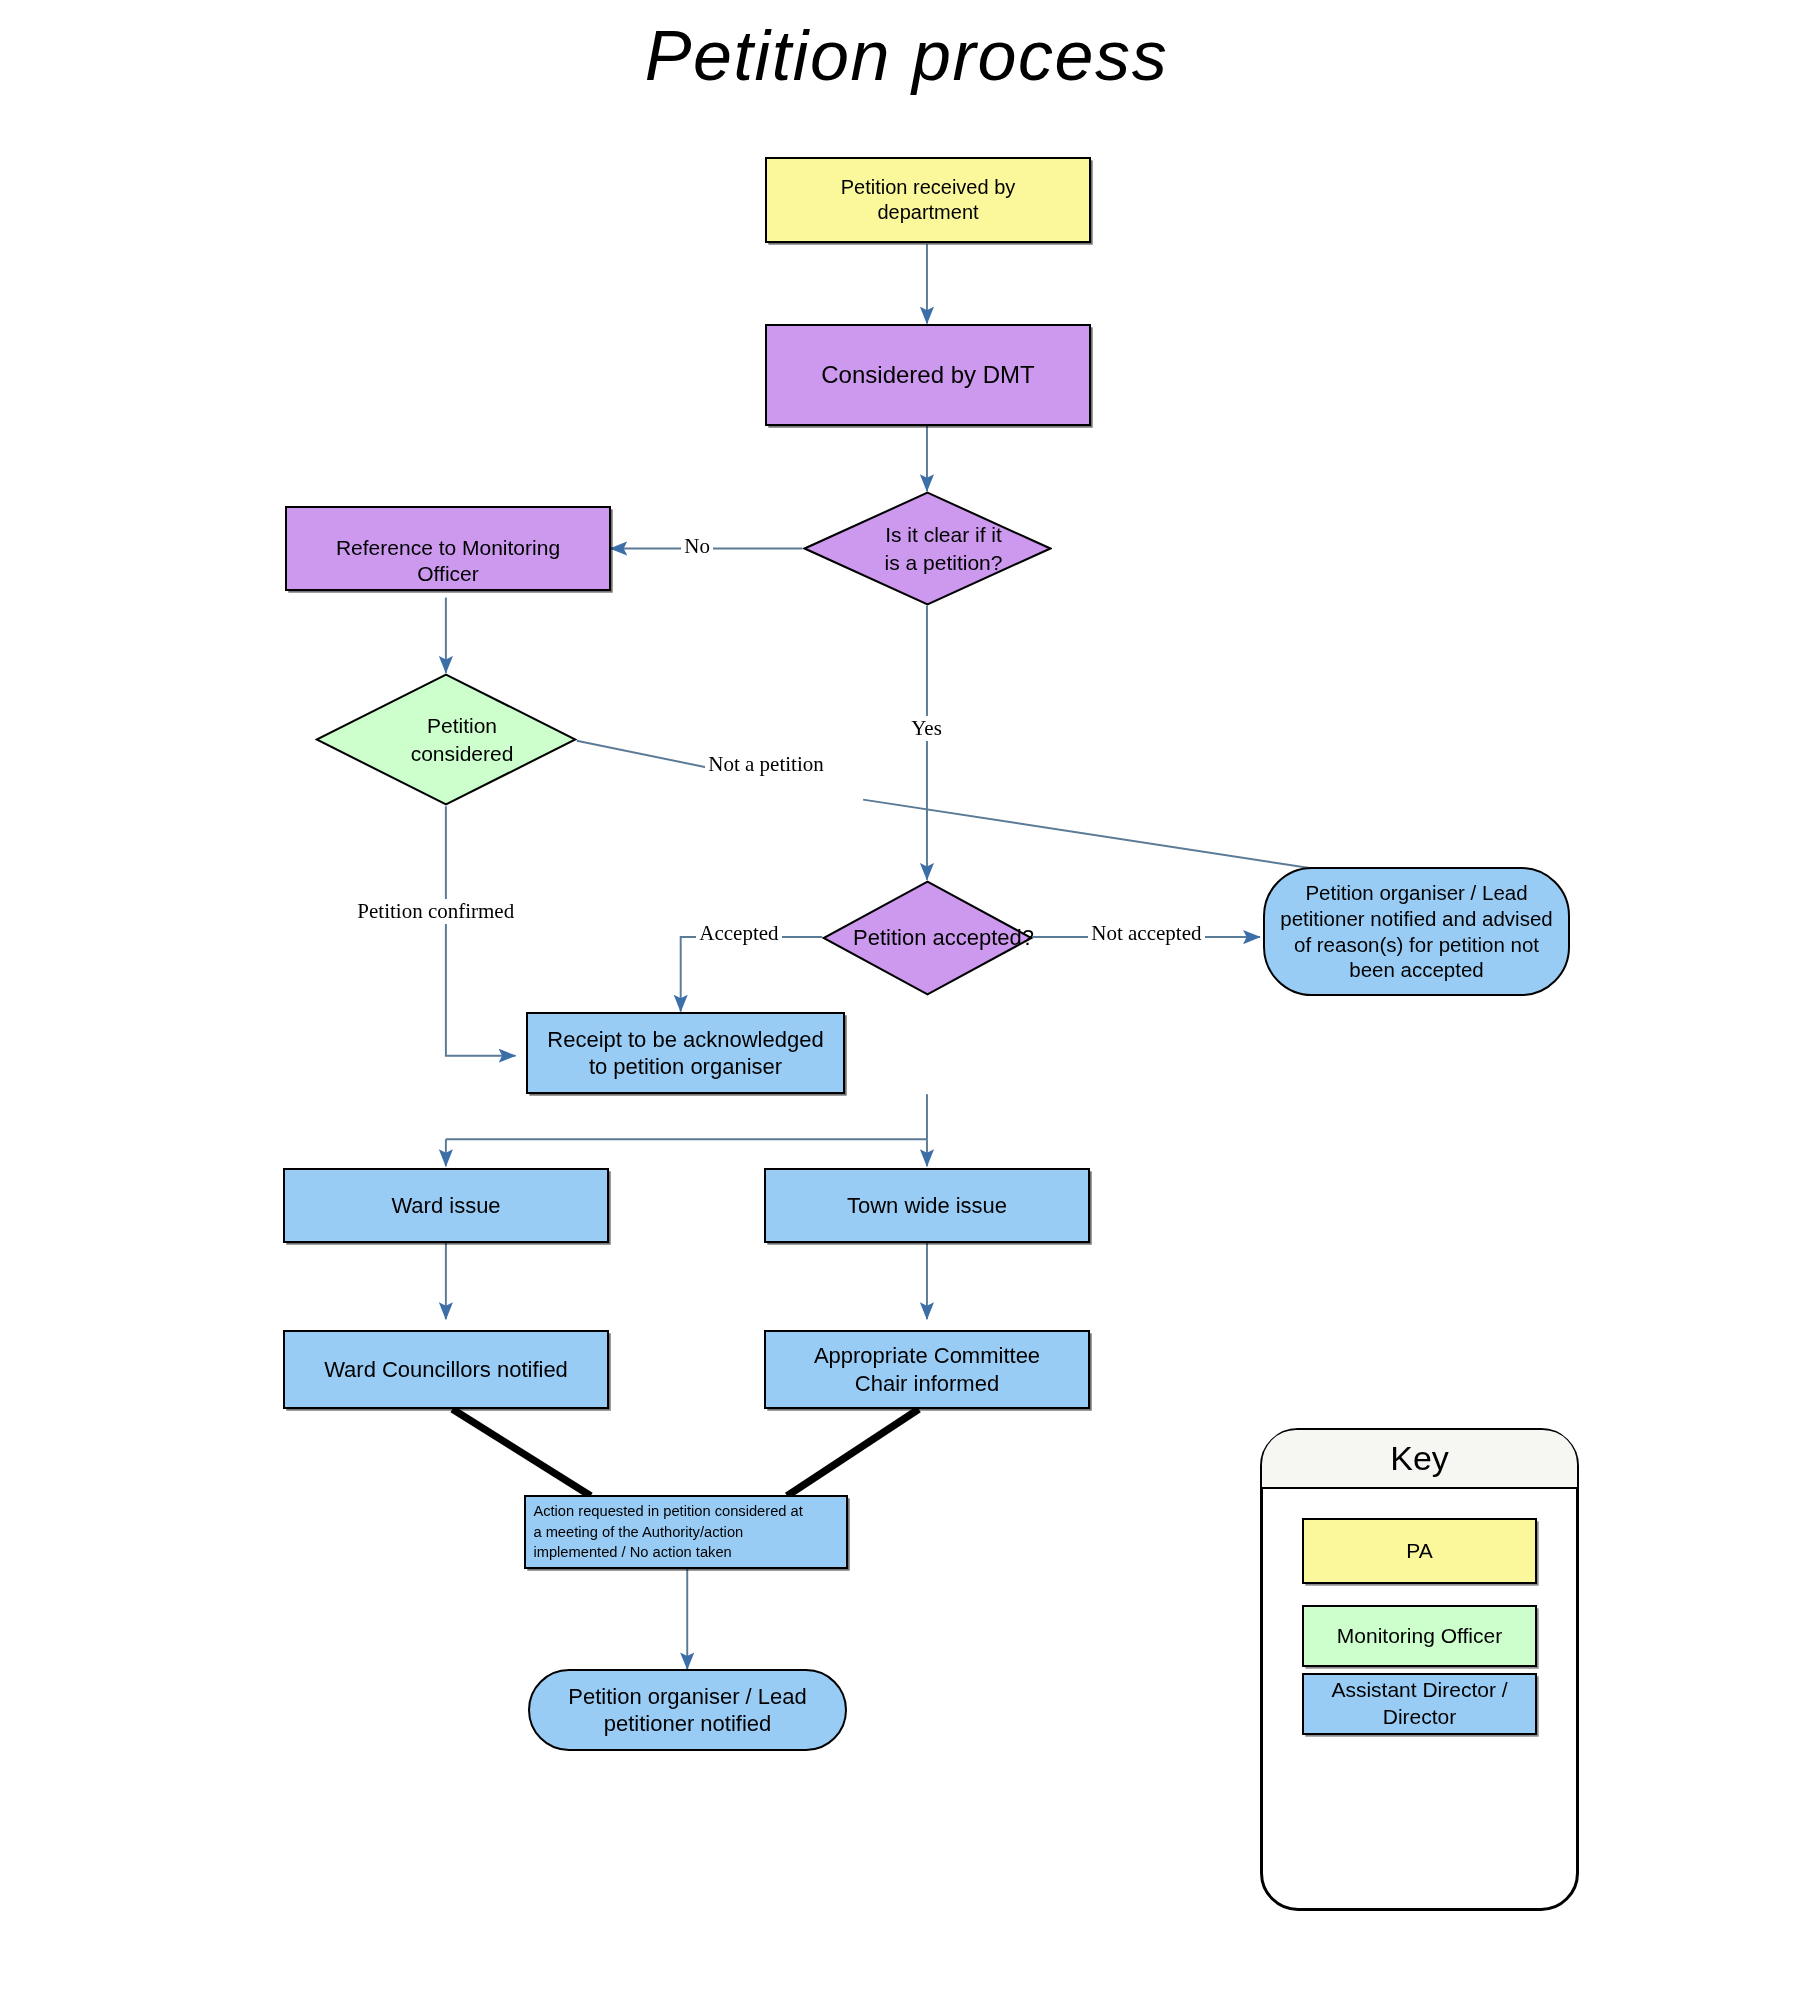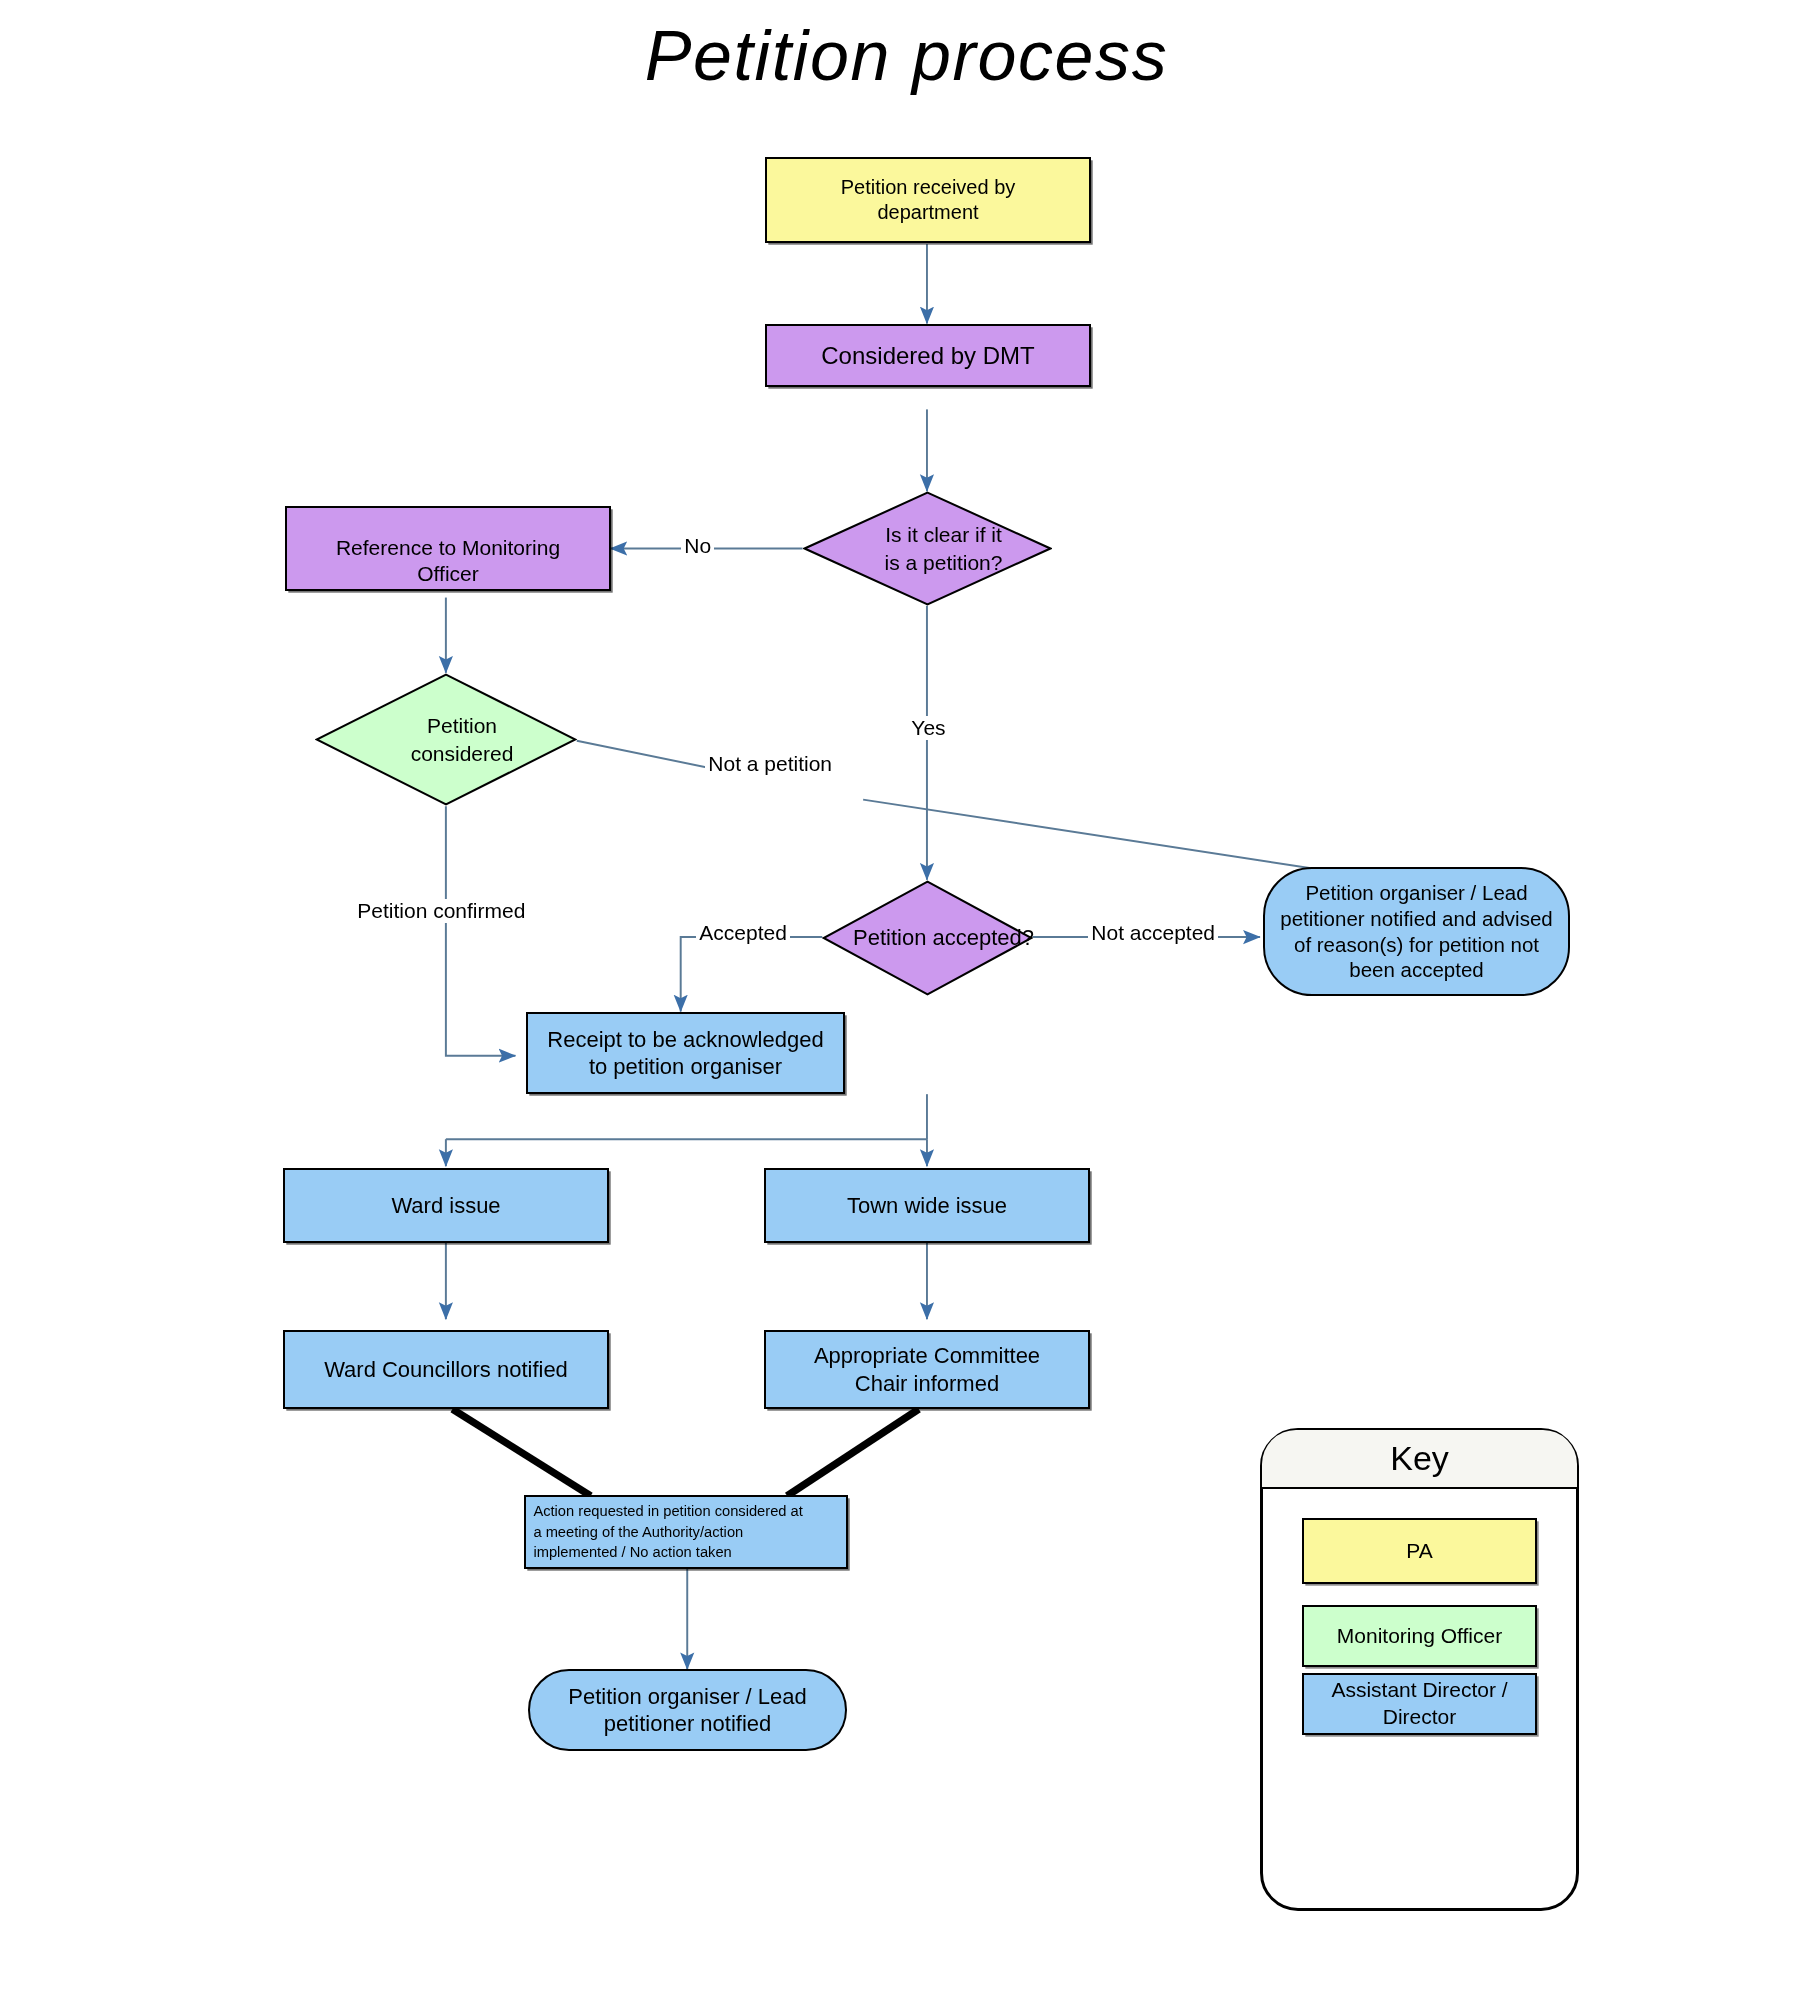--- a/index.html
+++ b/index.html
@@ -83,21 +83,21 @@
     line-height: 1.3;
     white-space: pre-line;
     z-index: 2;
     pointer-events: none;
   }
 
   
   .edge-label {
     position: absolute;
     color: #000000;
-    font-family: Liberation Sans, sans-serif;
+    font-family: Liberation Serif, serif;
     font-size: 21px;
     white-space: nowrap;
     background: #ffffff;
     padding: 0 3.3px;
     z-index: 6;
   }
 
   
   #edges {
     position: absolute;
@@ -217,21 +217,21 @@
       <path d="M553,1722 L722,1828"></path>
       <path d="M1123,1722 L962,1828"></path>
     </g>
   </svg>
 
   <div class="node rect" style="left:765px; top:157px; width:326px; height:86px; background:#FBF89C; font-size:20px;">
     <span class="lbl">Petition received by
 department</span>
   </div>
 
-  <div class="node rect" style="left:765px; top:324px; width:326px; height:63px; background:#CC99EE; font-size:24px;">
+  <div class="node rect" style="left:765px; top:324px; width:326px; height:102px; background:#CC99EE; font-size:24px;">
     <span class="lbl">Considered by DMT</span>
   </div>
 
   <div class="diamond" style="left:803px; top:491px; width:249px; height:115px;">
     <svg class="dshape" viewBox="0 0 304 140" preserveAspectRatio="none" xmlns="http://www.w3.org/2000/svg">
       <polygon points="152,2 302,70 152,138 2,70" fill="#CC99EE" stroke="#000000" stroke-width="2.5"></polygon>
     </svg>
     <div class="dtext" style="font-size:21px;">Is it clear if it
 is a petition?</div>
   </div>

